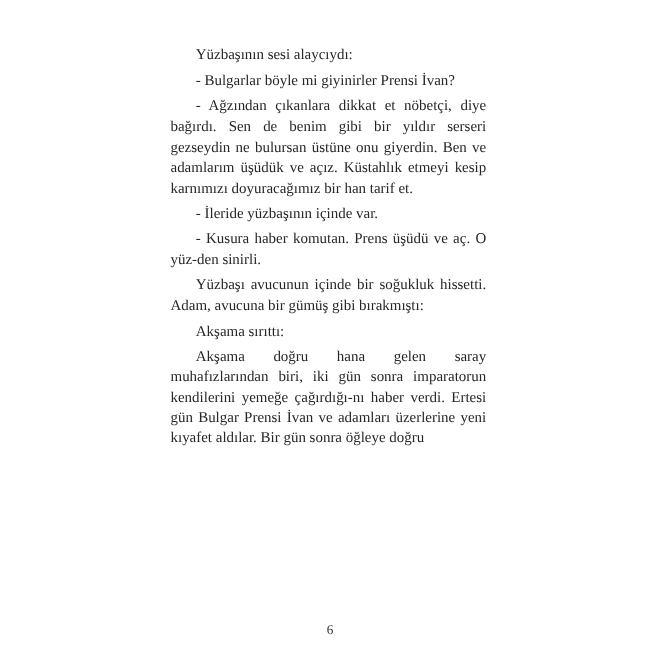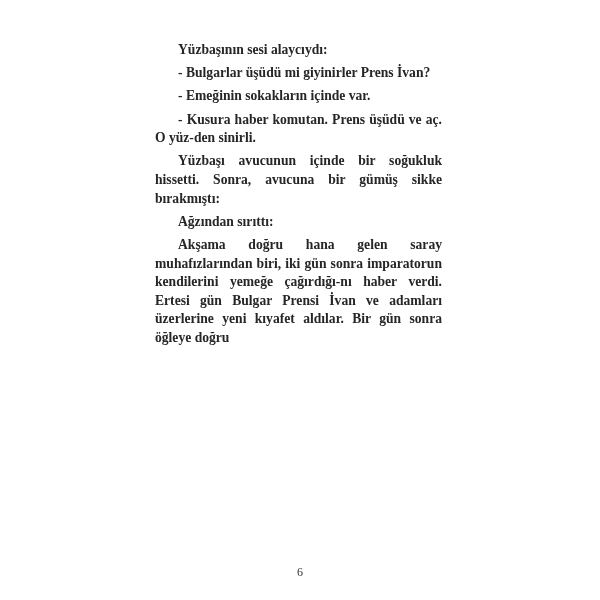--- a/index.html
+++ b/index.html
@@ -22,39 +22,39 @@
       font-size: 13.6px;
       line-height: 18.6px;
       color: #262626;
     }
     .para {
       margin: 0 0 4.6px 0;
       text-indent: 23px;
       text-align: justify;
       text-align-last: left;
       hyphens: manual;
-      font-weight: bold;
     }
     .page-number {
       position: absolute;
       left: 0;
       width: 600px;
       top: 565px;
       text-align: center;
       font-family: "Liberation Serif", "DejaVu Serif", serif;
       font-size: 12px;
       color: #333333;
     }
   </style>
 </head>
 <body>
 
 <div class="page">
   <p class="para">Yüzbaşının sesi alaycıydı:</p>
-  <p class="para">- Bulgarlar üşüdü mi giyinirler Prens İvan?</p>
-  <p class="para">- Emeğinin sokakların içinde var.</p>
+  <p class="para">- Bulgarlar böyle mi giyinirler Prensi İvan?</p>
+  <p class="para">- Ağzından çıkanlara dikkat et nöbetçi, diye bağırdı. Sen de benim gibi bir yıldır serseri gezseydin ne bulursan üstüne onu giyerdin. Ben ve adamlarım üşüdük ve açız. Küstahlık etmeyi kesip karnımızı doyuracağımız bir han tarif et.</p>
+  <p class="para">- İleride yüzbaşının içinde var.</p>
   <p class="para">- Kusura haber komutan. Prens üşüdü ve aç. O yüz-den sinirli.</p>
-  <p class="para">Yüzbaşı avucunun içinde bir soğukluk hissetti. Sonra, avucuna bir gümüş sikke bırakmıştı:</p>
-  <p class="para">Ağzından sırıttı:</p>
+  <p class="para">Yüzbaşı avucunun içinde bir soğukluk hissetti. Adam, avucuna bir gümüş gibi bırakmıştı:</p>
+  <p class="para">Akşama sırıttı:</p>
   <p class="para">Akşama doğru hana gelen saray muhafızlarından biri, iki gün sonra imparatorun kendilerini yemeğe çağırdığı-nı haber verdi. Ertesi gün Bulgar Prensi İvan ve adamları üzerlerine yeni kıyafet aldılar. Bir gün sonra öğleye doğru</p>
 </div>
 
 <div class="page-number">6</div>
 
 </body></html>

